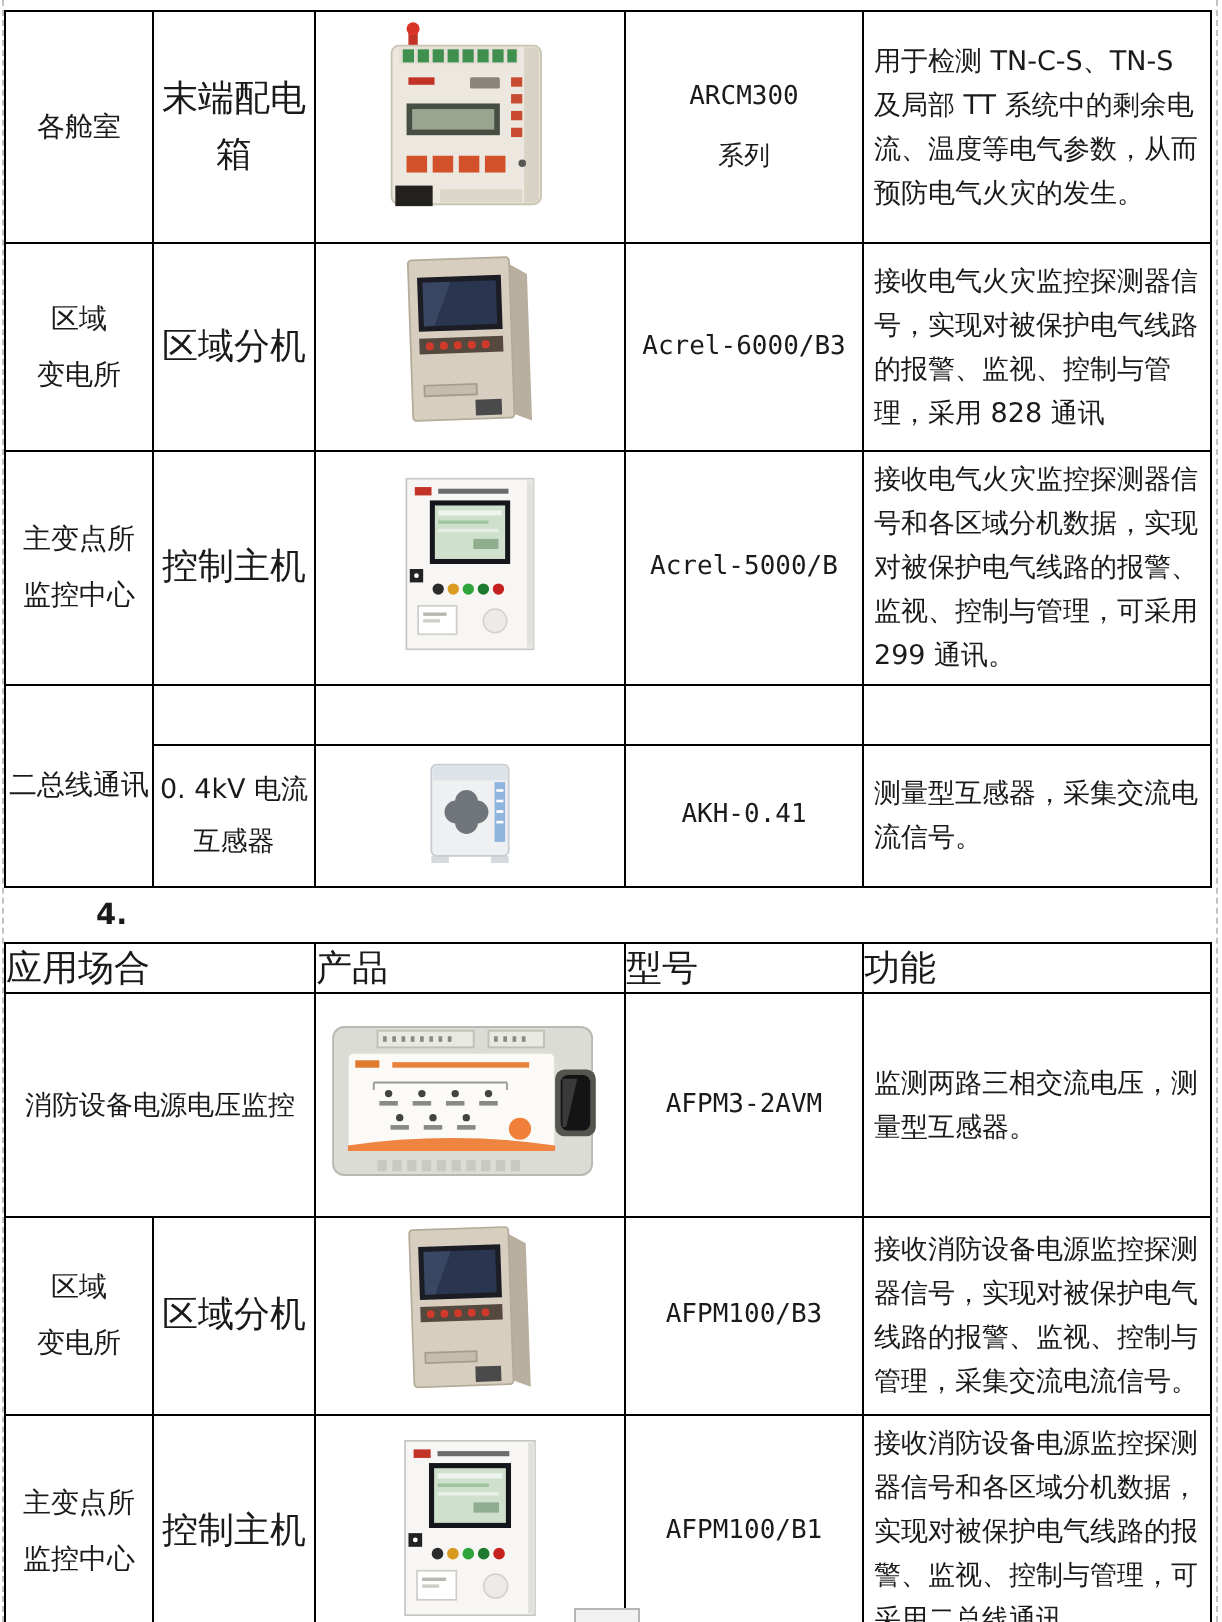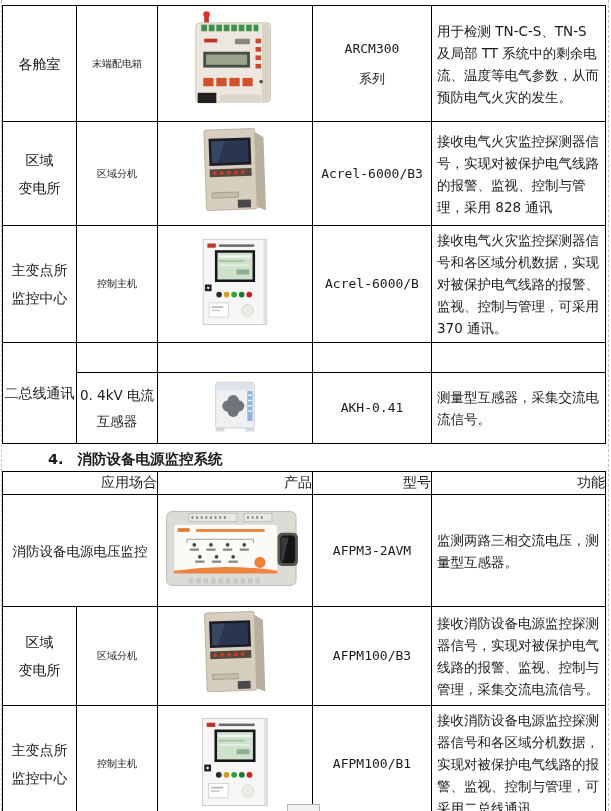--- a/index.html
+++ b/index.html
@@ -5,25 +5,25 @@
   html,body{margin:0;padding:0;background:#fff;}
   #page{position:relative;width:611px;height:811px;background:#fff;overflow:hidden;
         font-family:"DejaVu Sans","Liberation Sans",sans-serif;color:#1a1a1a;}
   .guide{position:absolute;top:0;bottom:0;width:0;border-left:1px dashed #c3c3c3;}
   table.doc{border-collapse:collapse;table-layout:fixed;position:absolute;left:2px;}
   table.doc td,table.doc th{border:1px solid #000;padding:0;vertical-align:middle;
         font-weight:normal;overflow:hidden;}
   .cc{text-align:center;}
   .pre{white-space:pre-line;}
   .loc{font-size:14px;line-height:28px;}
-  .dev{font-size:10px;line-height:28px;}
+  .dev{font-size:18px;line-height:28px;}
   .model{font-family:"DejaVu Sans Mono","Liberation Mono",monospace;font-size:13px;line-height:30px;}
   .func{font-size:13.5px;line-height:22px;text-align:left;padding:3px 1px 3px 5px !important;margin-left:28px;}
   .imgcell{text-align:center;vertical-align:middle;}
-  .hdr{font-size:14px;text-align:right;}
+  .hdr{font-size:18px;text-align:left;}
   #heading{position:absolute;left:48px;top:450px;font-size:14.5px;font-weight:bold;
            display:flex;gap:14px;align-items:baseline;}
   #bottom-widget{position:absolute;left:287px;top:804px;width:31px;height:10px;
            background:#f1f1f1;border:1px solid #b5b5b5;border-bottom:none;}
   .photo{display:inline-block;line-height:0;}
 </style>
 </head>
 <body>
 
 <div id="page">
@@ -143,22 +143,22 @@
                   <circle cx="58" cy="70" r="3.4" fill="#1d7a2e"></circle>
                   <circle cx="67" cy="70" r="3.4" fill="#c42020"></circle>
                 </g>
             <rect x="19" y="80" width="23" height="17" fill="#ffffff" stroke="#cfcdc8"></rect>
             <rect x="22" y="84" width="14" height="2" fill="#b9b7b2"></rect>
                 <rect x="22" y="88" width="10" height="2" fill="#cfcdc8"></rect>
             <circle cx="65" cy="89" r="7" fill="#edebe7" stroke="#d4d2cc"></circle>
           </svg>
         </span>
       </td>
-      <td class="cc model">Acrel-6000/B</td>
-      <td class="func">接收电气火灾监控探测器信号和各区域分机数据，实现对被保护电气线路的报警、监视、控制与管理，可采用 370 通讯。</td>
+      <td class="cc model">Acrel-5000/B</td>
+      <td class="func">接收电气火灾监控探测器信号和各区域分机数据，实现对被保护电气线路的报警、监视、控制与管理，可采用 299 通讯。</td>
     </tr>
     <tr style="height:30px">
       <td class="cc loc" rowspan="2">二总线通讯</td>
       <td></td>
       <td></td>
       <td></td>
       <td></td>
     </tr>
     <tr style="height:71px">
       <td class="cc dev pre" style="line-height:26px;font-size:13.5px;">0. 4kV 电流
@@ -187,21 +187,20 @@
         </span>
       </td>
       <td class="cc model">AKH-0.41</td>
       <td class="func">测量型互感器，采集交流电流信号。</td>
     </tr>
   </tbody>
     </table>
 
   <div id="heading">
     <span>4.</span>
-    <span>消防设备电源监控系统</span>
   </div>
 
   <table class="doc" style="top:471px;">
     <colgroup>
         <col style="width:74px">
         <col style="width:81px">
         <col style="width:155px">
         <col style="width:119px">
         <col style="width:174px">
       </colgroup>

